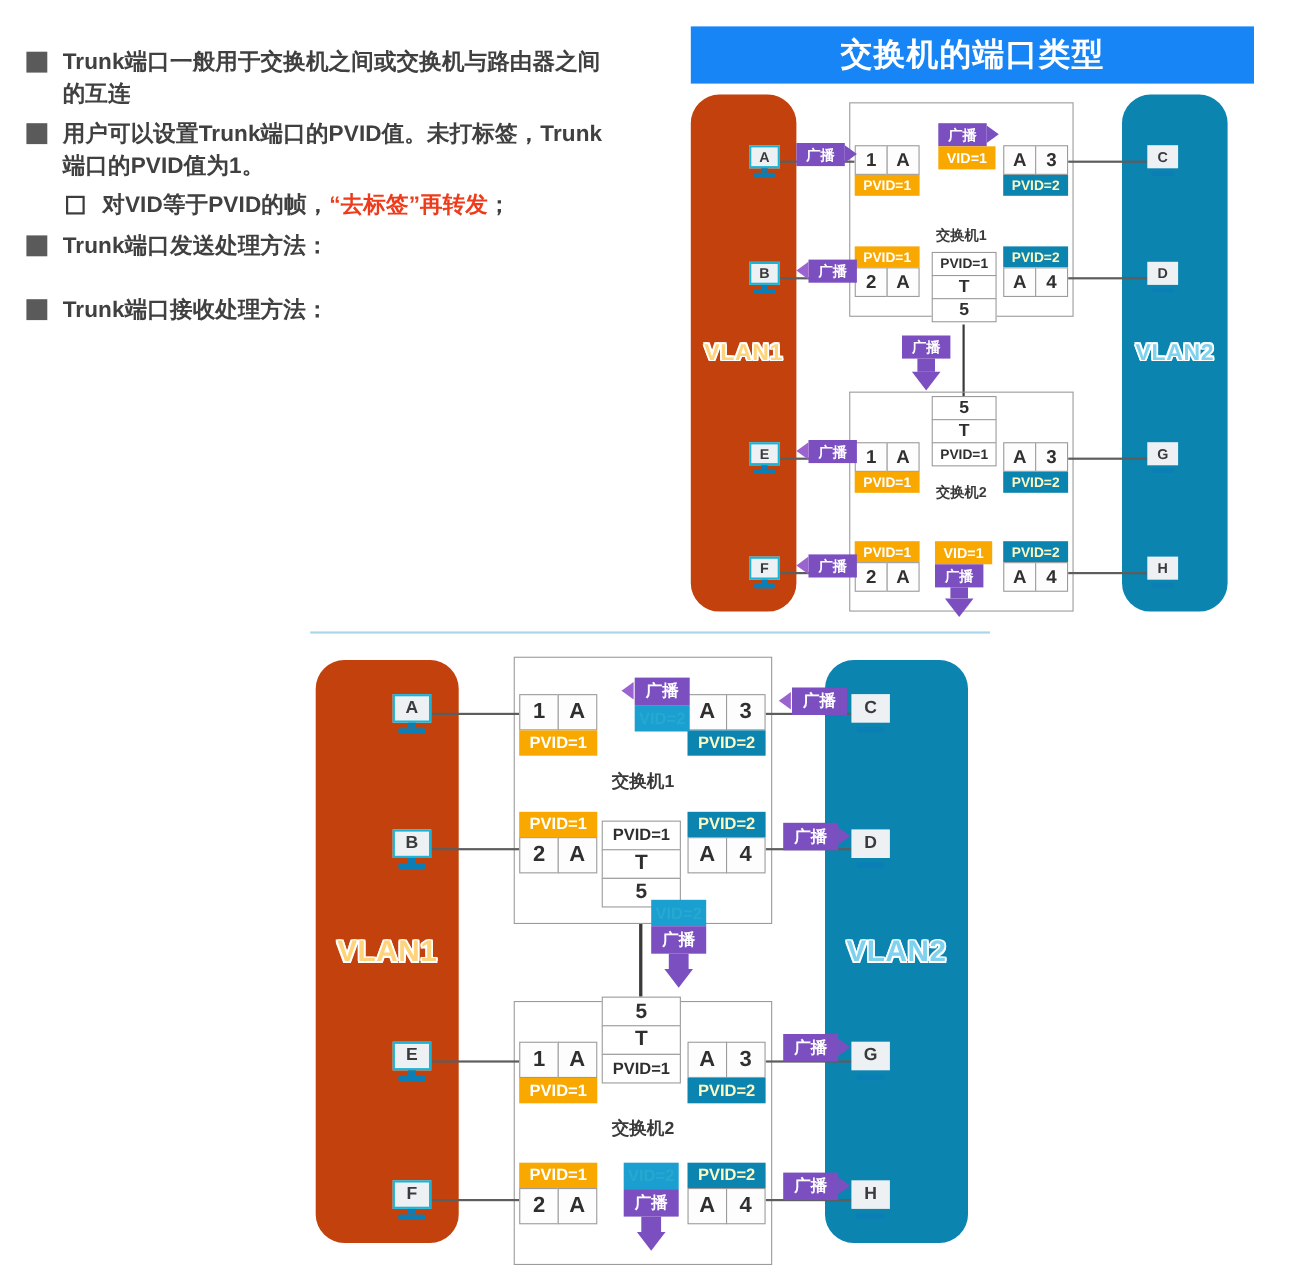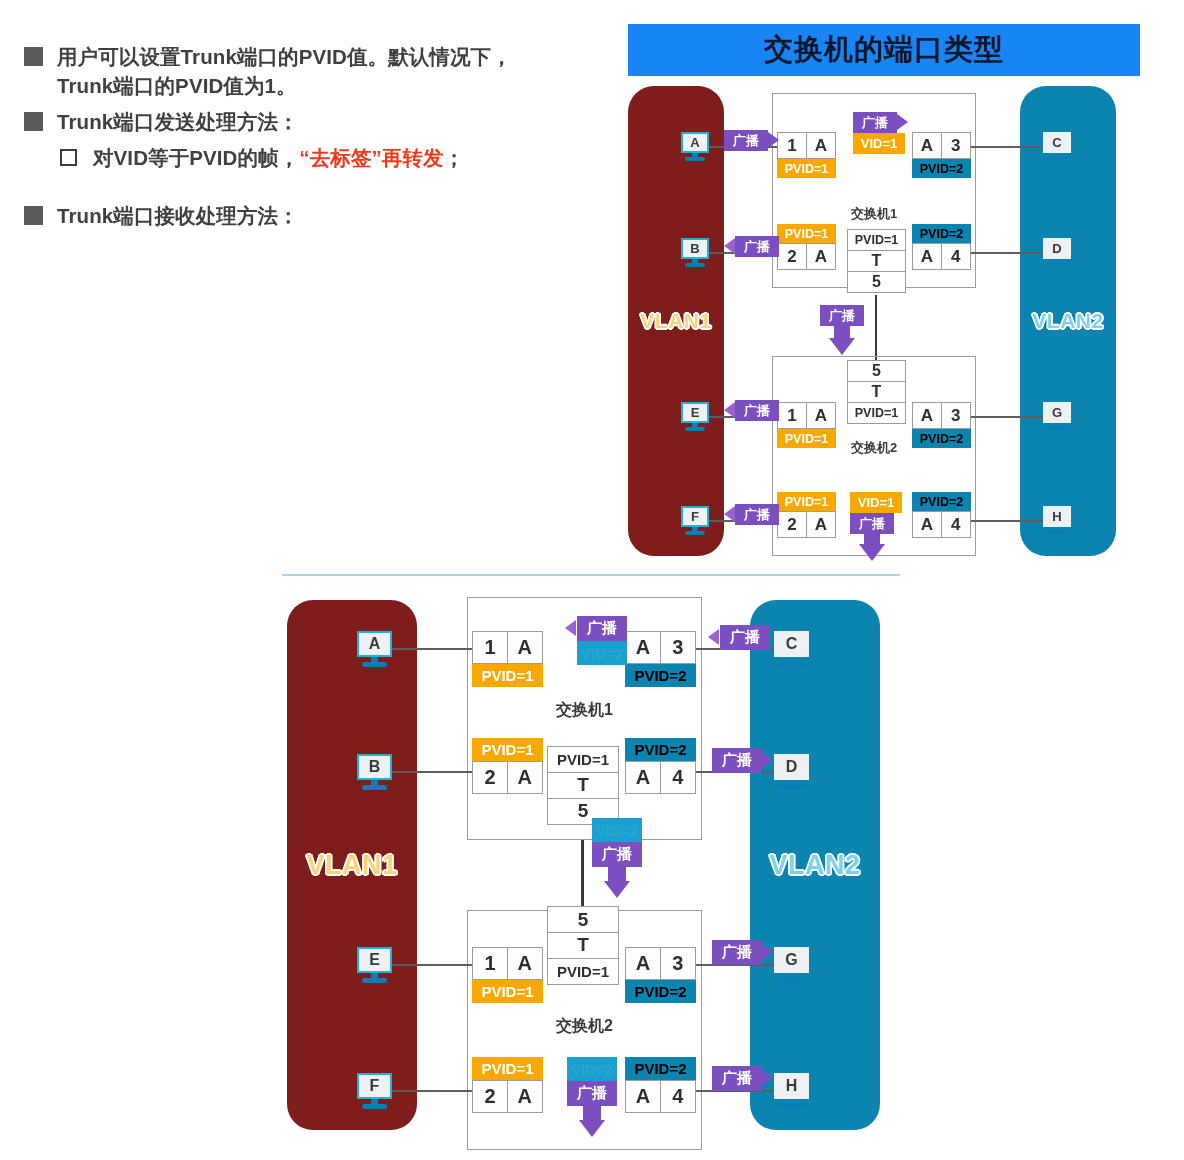--- a/index.html
+++ b/index.html
@@ -39,21 +39,21 @@
   .sub .btxt{font-size:20.5px;}
   .red{color:#ee3b1c;}
   .gap{height:22px;}
 
   
   .diagram{position:absolute;}
   .vlan-pill{
     position:absolute;border-radius:26px;
     display:flex;align-items:center;justify-content:center;
   }
-  .vlan-pill.o{background:#7f1d1d;}
+  .vlan-pill.o{background:#c2410c;}
   .vlan-pill.b{background:#0b84b0;}
   .vlan-label{
     font-weight:bold;letter-spacing:.5px;
     color:#ffffff;
   }
   .vlan-label.o{ color:#ffd37a; text-shadow:
       -1.4px -1.4px 0 #fff, 1.4px -1.4px 0 #fff, -1.4px 1.4px 0 #fff, 1.4px 1.4px 0 #fff,
       0 -1.6px 0 #fff, 0 1.6px 0 #fff, -1.6px 0 0 #fff, 1.6px 0 0 #fff;}
   .vlan-label.b{ color:#7fd2ee; text-shadow:
       -1.4px -1.4px 0 #fff, 1.4px -1.4px 0 #fff, -1.4px 1.4px 0 #fff, 1.4px 1.4px 0 #fff,
@@ -75,21 +75,21 @@
     font-weight:bold;color:#2f2f2f;margin-left:-1.2px;
   }
   .cellpair .c:first-child{margin-left:0;}
 
   .pvidtag{
     position:absolute;box-sizing:border-box;
     display:flex;align-items:center;justify-content:center;
     font-weight:bold;
   }
   .pvidtag.o{background:#f9a800;color:#ffffff;}
-  .pvidtag.b{background:#0b84b0;color:#000000;}
+  .pvidtag.b{background:#0b84b0;color:#fef9c3;}
 
   .vidtag{
     position:absolute;box-sizing:border-box;
     display:flex;align-items:center;justify-content:center;
     font-weight:bold;
   }
   .vidtag.o{background:#f9a800;color:#ffffff;}
   .vidtag.b{background:#1a9fd0;color:#27a9cf;}
 
   
@@ -131,52 +131,56 @@
   .pc.plain .screen{border:none;}
 
   .divider{position:absolute;background:#a9d7ea;height:2px;}
 </style>
 </head>
 <body>
 
 <div id="left-panel">
   <div class="bullets">
 
-
-
     <div class="bline">
       <div class="sq"></div>
-      <div class="btxt">用户可以设置Trunk端口的PVID值。默认情况下，Trunk端口的PVID值为1。</div>
+      <div class="btxt">Trunk端口一般用于交换机之间或交换机与路由器之间的互连</div>
+    </div>
+
+
+    <div class="bline">
+      <div class="sq"></div>
+      <div class="btxt">用户可以设置Trunk端口的PVID值。未打标签，Trunk端口的PVID值为1。</div>
+    </div>
+
+    <div class="bline sub">
+      <div class="sq-hollow"></div>
+      <div class="btxt"><span>对VID等于PVID的帧，</span><span class="red">“去标签”再转发</span><span>；</span></div>
     </div>
 
     <div class="bline">
       <div class="sq"></div>
       <div class="btxt">Trunk端口发送处理方法：</div>
     </div>
 
-    <div class="bline sub">
-      <div class="sq-hollow"></div>
-      <div class="btxt"><span>对VID等于PVID的帧，</span><span class="red">“去标签”再转发</span><span>；</span></div>
-    </div>
-
     <div class="gap"></div>
 
     <div class="bline">
       <div class="sq"></div>
       <div class="btxt">Trunk端口接收处理方法：</div>
     </div>
 
 
   </div>
 </div>
 
 <div class="diagram" id="top-diagram" style="left:620px;top:24px;width:520px;height:540px;">
 
   <div style="position:absolute;left:8px;top:0;width:512px;height:52px;background:#1785f5;display:flex;align-items:center;justify-content:center;">
-    <span style="color:#0f172a;font-size:29px;font-weight:bold;letter-spacing:1px;">交换机的端口类型</span>
+    <span style="color:#ffffff;font-size:29px;font-weight:bold;letter-spacing:1px;">交换机的端口类型</span>
   </div>
 
   <div class="vlan-pill o" style="left:8px;top:62px;width:96px;height:470px;">
     <span class="vlan-label o" style="font-size:21px;">VLAN1</span>
   </div>
   <div class="vlan-pill b" style="left:400px;top:62px;width:96px;height:470px;">
     <span class="vlan-label b" style="font-size:21px;">VLAN2</span>
   </div>
 
   <div class="switch-box" style="left:152px;top:69px;width:204px;height:195px;"></div>

